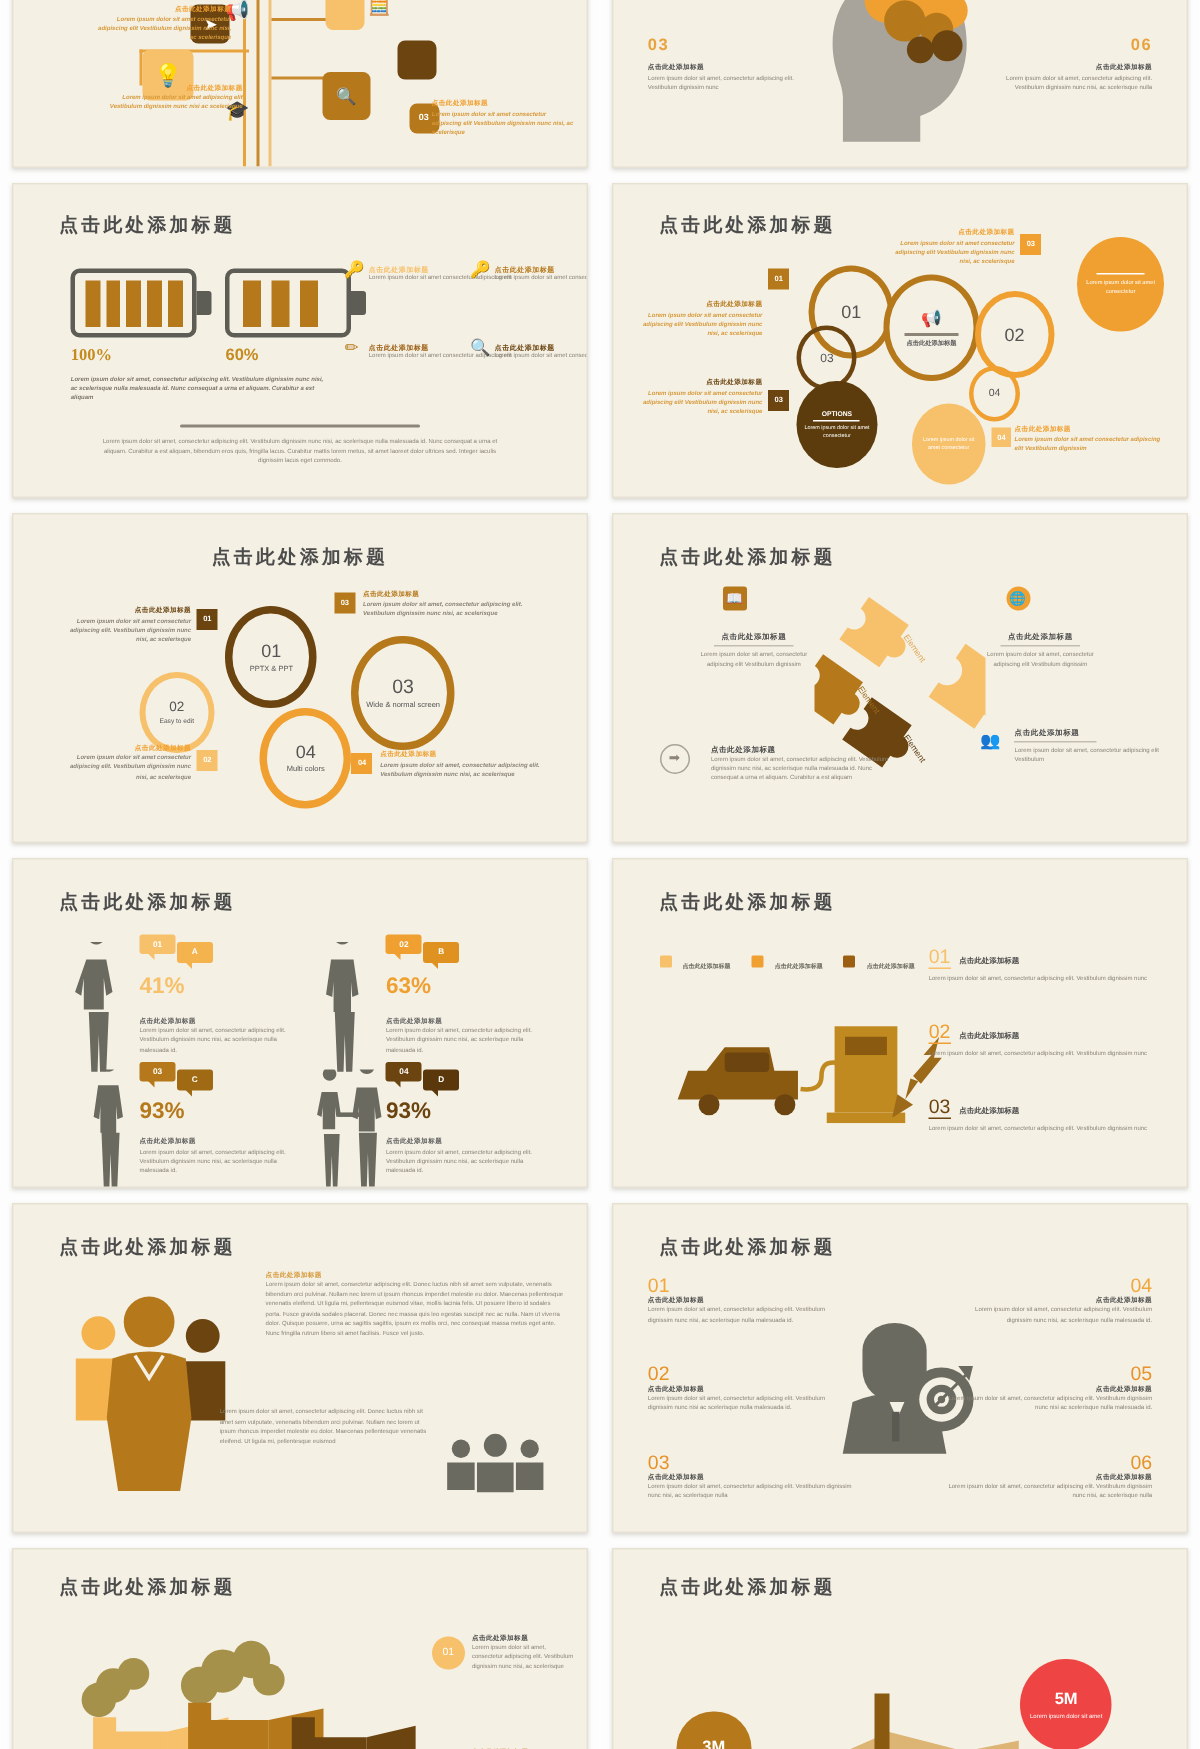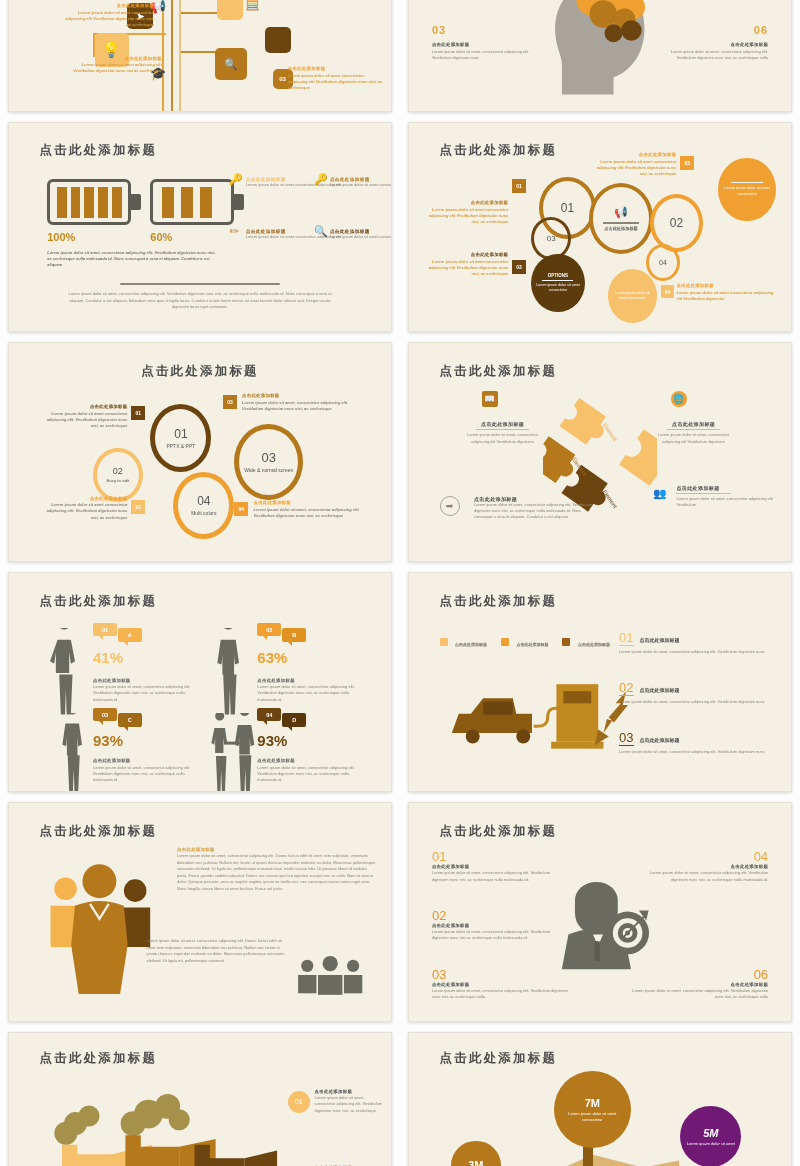--- a/index.html
+++ b/index.html
@@ -172,21 +172,21 @@
       <div class="s-title t-left">点击此处添加标题</div>
 
       <div>
         <div class="batt" style="left:10%;top:27%;width:22%;height:22%;"></div>
         <div class="batt-tip" style="left:32%;top:34%;width:2.5%;height:8%;"></div>
         <div class="bar" style="left:12.5%;top:31%;width:2.6%;height:14.5%;"></div>
         <div class="bar" style="left:16.1%;top:31%;width:2.6%;height:14.5%;"></div>
         <div class="bar" style="left:19.7%;top:31%;width:2.6%;height:14.5%;"></div>
         <div class="bar" style="left:23.3%;top:31%;width:2.6%;height:14.5%;"></div>
         <div class="bar" style="left:26.9%;top:31%;width:2.6%;height:14.5%;"></div>
-        <div class="pct" style="left:10%;top:52%;">100%</div>
+        <div class="pct" style="left:10%;top:52%;font-family:Liberation Serif, serif;">100%</div>
       </div>
 
       <div>
         <div class="batt" style="left:37%;top:27%;width:22%;height:22%;"></div>
         <div class="batt-tip" style="left:59%;top:34%;width:2.5%;height:8%;"></div>
         <div class="bar" style="left:40%;top:31%;width:3.2%;height:14.5%;"></div>
         <div class="bar" style="left:45%;top:31%;width:3.2%;height:14.5%;"></div>
         <div class="bar" style="left:50%;top:31%;width:3.2%;height:14.5%;"></div>
         <div class="pct" style="left:37%;top:52%;">60%</div>
       </div>
@@ -567,20 +567,25 @@
       <div style="position:absolute;left:6%;top:75%;width:36%;">
         <div class="six-n" style="color:#e8922a">03</div>
         <div class="cn-h" style="color:#4c4c4c">点击此处添加标题</div>
         <div class="lorem">Lorem ipsum dolor sit amet, consectetur adipiscing elit. Vestibulum dignissim nunc nisi, ac scelerisque nulla</div>
       </div>
 
       <div style="position:absolute;right:6%;top:21%;width:34%;text-align:right;">
         <div class="six-n">04</div>
         <div class="cn-h" style="color:#4c4c4c">点击此处添加标题</div>
         <div class="lorem">Lorem ipsum dolor sit amet, consectetur adipiscing elit. Vestibulum dignissim nunc nisi, ac scelerisque nulla malesuada id.</div>
+      </div>
+      <div style="position:absolute;right:6%;top:48%;width:36%;text-align:right;">
+        <div class="six-n" style="color:#e8922a">05</div>
+        <div class="cn-h" style="color:#4c4c4c">点击此处添加标题</div>
+        <div class="lorem">Lorem ipsum dolor sit amet, consectetur adipiscing elit. Vestibulum dignissim nunc nisi ac scelerisque nulla malesuada id.</div>
       </div>
       <div style="position:absolute;right:6%;top:75%;width:38%;text-align:right;">
         <div class="six-n" style="color:#e8922a">06</div>
         <div class="cn-h" style="color:#4c4c4c">点击此处添加标题</div>
         <div class="lorem">Lorem ipsum dolor sit amet, consectetur adipiscing elit. Vestibulum dignissim nunc nisi, ac scelerisque nulla</div>
       </div>
     </div>
   </div>
 
   <div class="slide-cell cell-r6">
@@ -651,24 +656,20 @@
         <path d="M0 140 h400 v20 h-400 z" fill="#d9ad6a"></path>
       </svg>
 
       <div style="position:absolute;left:16.5%;bottom:8%;width:2.2%;height:26%;background:#8a5a10;"></div>
       <div style="position:absolute;left:45.5%;bottom:10%;width:2.6%;height:40%;background:#8a5a10;"></div>
       <div style="position:absolute;left:77%;bottom:6%;width:2.2%;height:30%;background:#8a5a10;"></div>
 
       <div class="treecirc" style="left:11%;top:56%;width:13%;height:26%;background:#b5781a;">
         <span class="tree-v">3M</span>
       </div>
-      <div class="treecirc" style="left:38%;top:20%;width:20%;height:40%;background:#b5781a;">
-        <span class="tree-v">7M</span>
-        <span class="tree-d">Lorem ipsum dolor sit amet consectetur</span>
-      </div>
-      <div class="treecirc" style="left:71%;top:38%;width:16%;height:32%;background:#701a75;font-style:italic;">
+      <div class="treecirc" style="left:71%;top:38%;width:16%;height:32%;background:#ef4444;">
         <span class="tree-v">5M</span>
         <span class="tree-d">Lorem ipsum dolor sit amet</span>
       </div>
     </div>
   </div>
 
 </div>
 
 </body></html>

